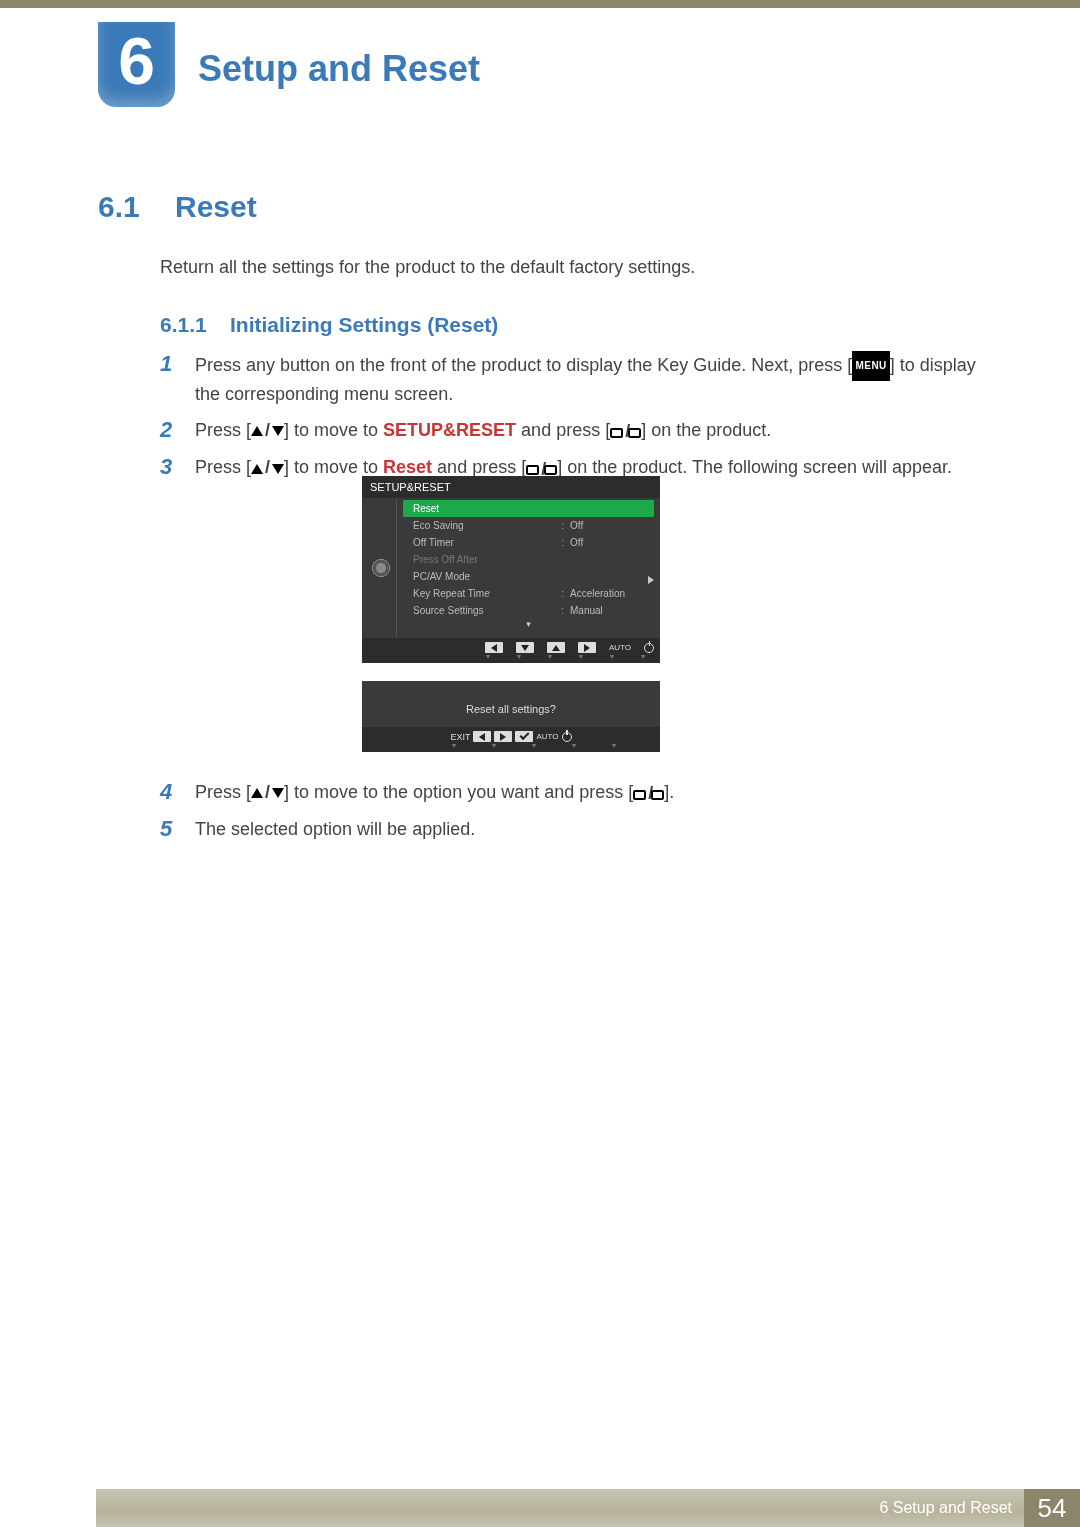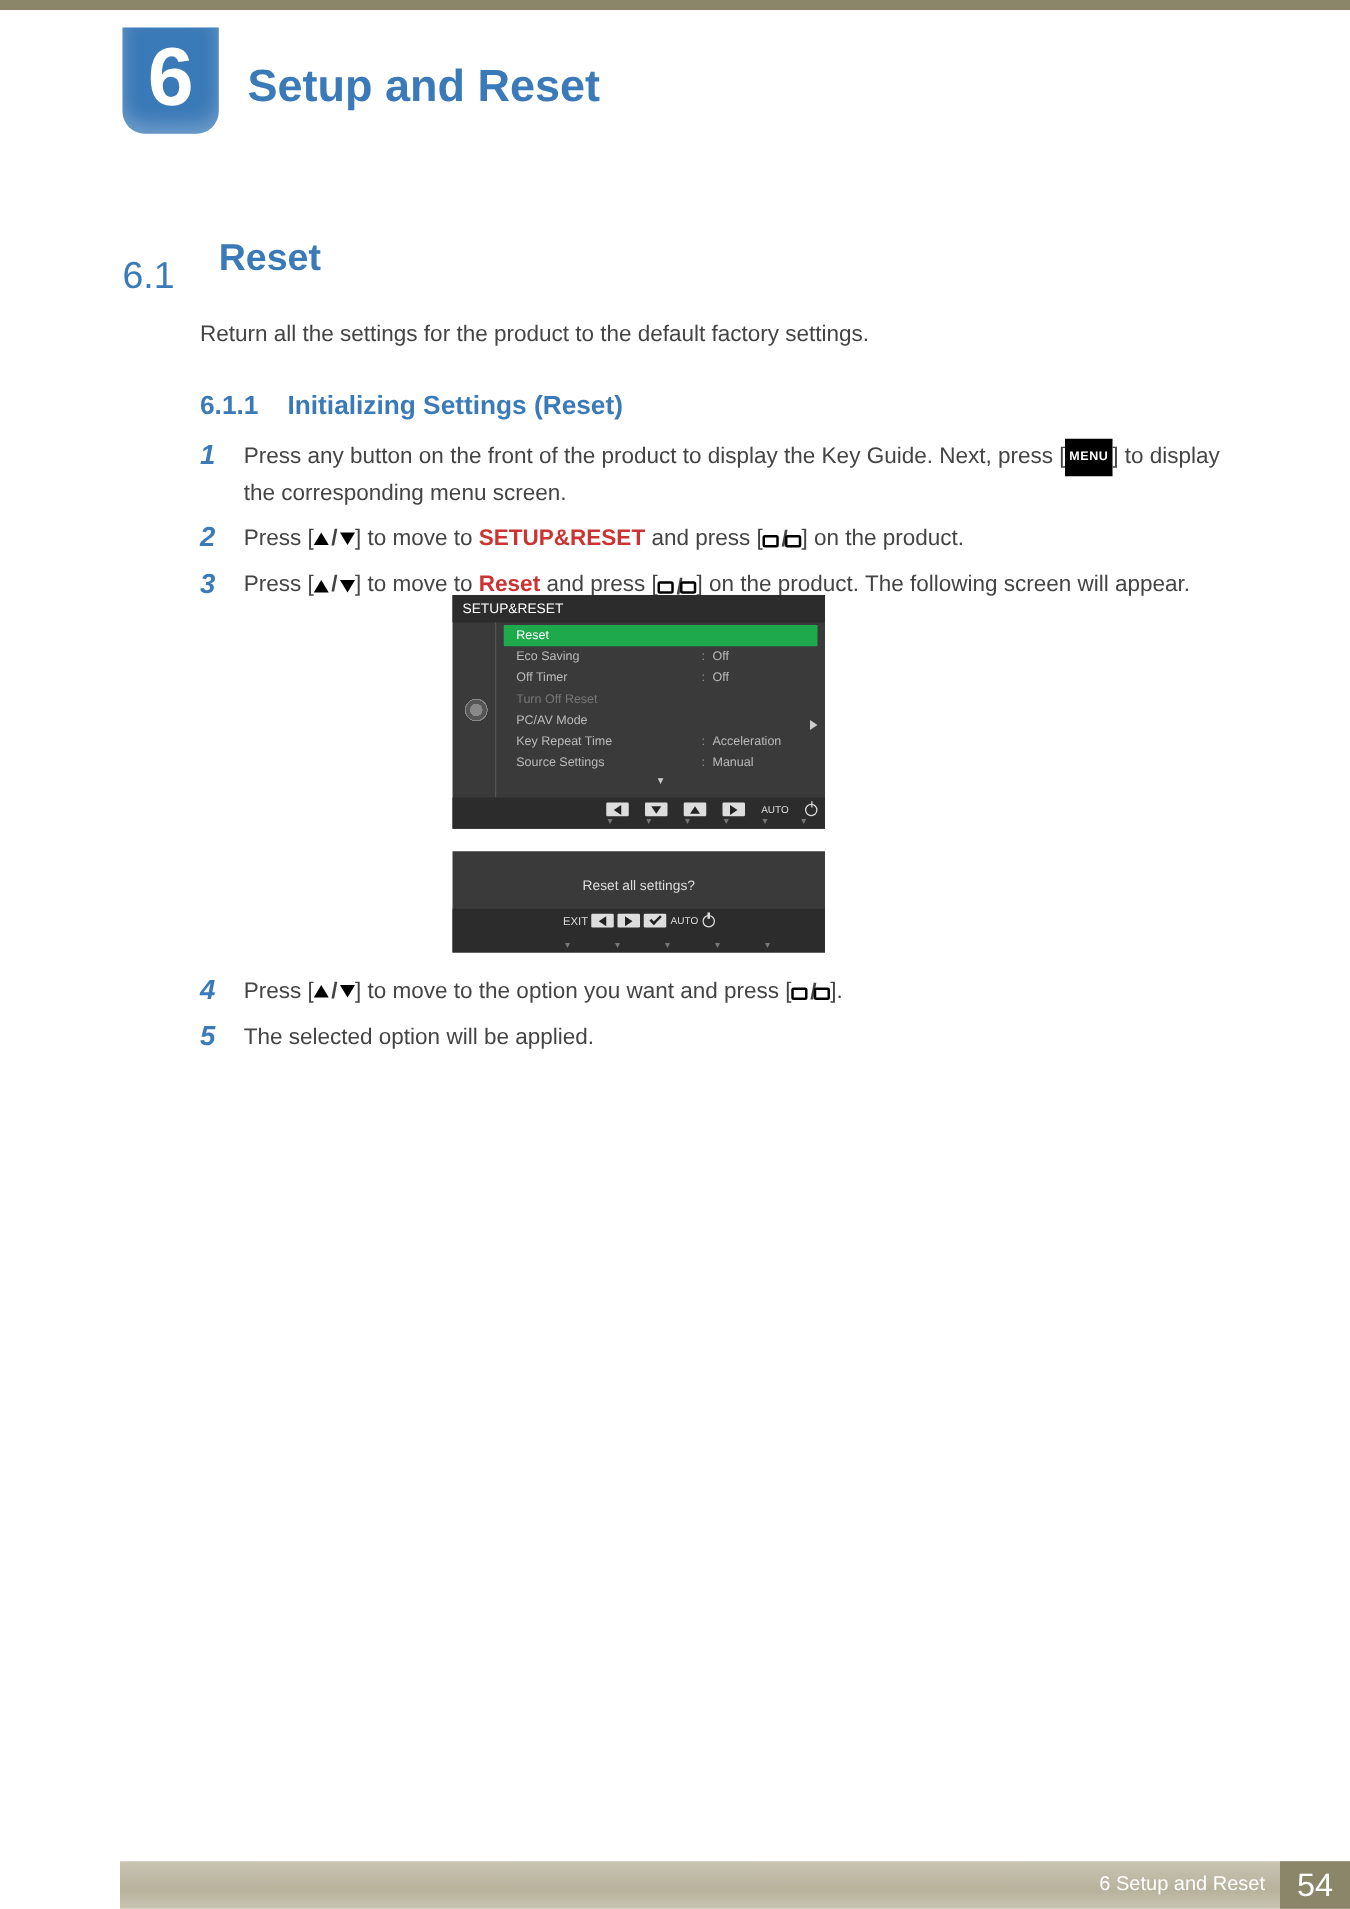--- a/index.html
+++ b/index.html
@@ -33,24 +33,24 @@
   }
   .chapter-title {
     position: absolute;
     top: 48px; left: 198px;
     font-size: 36px;
     font-weight: bold;
     color: #3b7ab8;
   }
   .section-num {
     position: absolute;
-    top: 204px; left: 98px;
+    top: 190px; left: 98px;
     font-size: 30px;
     color: #3b7ab8;
-    font-weight: normal;
+    font-weight: bold;
   }
   .section-title {
     position: absolute;
     top: 190px; left: 175px;
     font-size: 30px;
     color: #3b7ab8;
     font-weight: bold;
   }
   .intro {
     position: absolute;
@@ -228,21 +228,21 @@
     padding-bottom: 20px;
   }
   .osd2 .obtn {
     width: 64px; height: 20px;
     background: #2f2f2f;
     color: #ccc;
     font-size: 11px;
     display: flex; align-items:center; justify-content:center;
   }
   .osd2 .obtn.hl { background: #1fa94d; color: #ec6a1e; }
-  .osd2 .osd-footer { justify-content: center; gap: 3px; padding-bottom: 20px; }
+  .osd2 .osd-footer { justify-content: center; gap: 3px; padding-bottom: 10px; }
   .osd2 .osd-footer .exit { font-size: 9px; color:#ddd; align-self:center; }
   .osd2 .fbtn .chk {
     width: 9px; height: 5px;
     border-left: 2px solid #222;
     border-bottom: 2px solid #222;
     transform: rotate(-45deg) translate(1px,-1px);
   }
   .osd2 .tick-row { justify-content: center; gap: 20px; padding-right: 0; }
   .osd2 .tick-row .tick { width: auto; min-width: 20px; }
   
@@ -322,21 +322,21 @@
             <span class="lbl">Eco Saving</span>
             <span class="col">:</span>
             <span class="val">Off</span>
           </div>
         <div class="osd-row">
             <span class="lbl">Off Timer</span>
             <span class="col">:</span>
             <span class="val">Off</span>
           </div>
         <div class="osd-row" style="color:#777;">
-            <span class="lbl">Turn Off Reset</span>
+            <span class="lbl">Press Off After</span>
           </div>
         <div class="osd-row">
             <span class="lbl">PC/AV Mode</span>
           </div>
         <div class="osd-row">
             <span class="lbl">Key Repeat Time</span>
             <span class="col">:</span>
             <span class="val">Acceleration</span>
           </div>
         <div class="osd-row">

